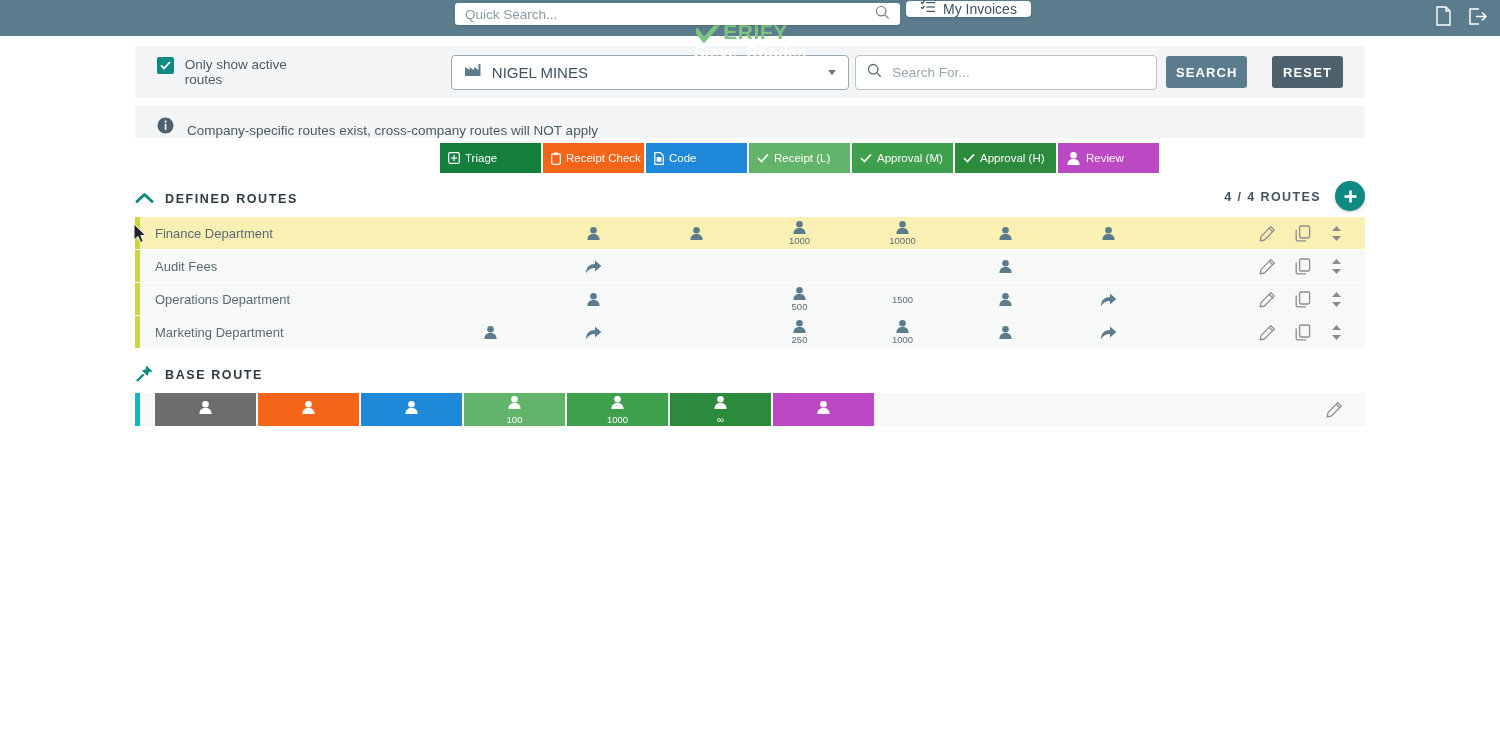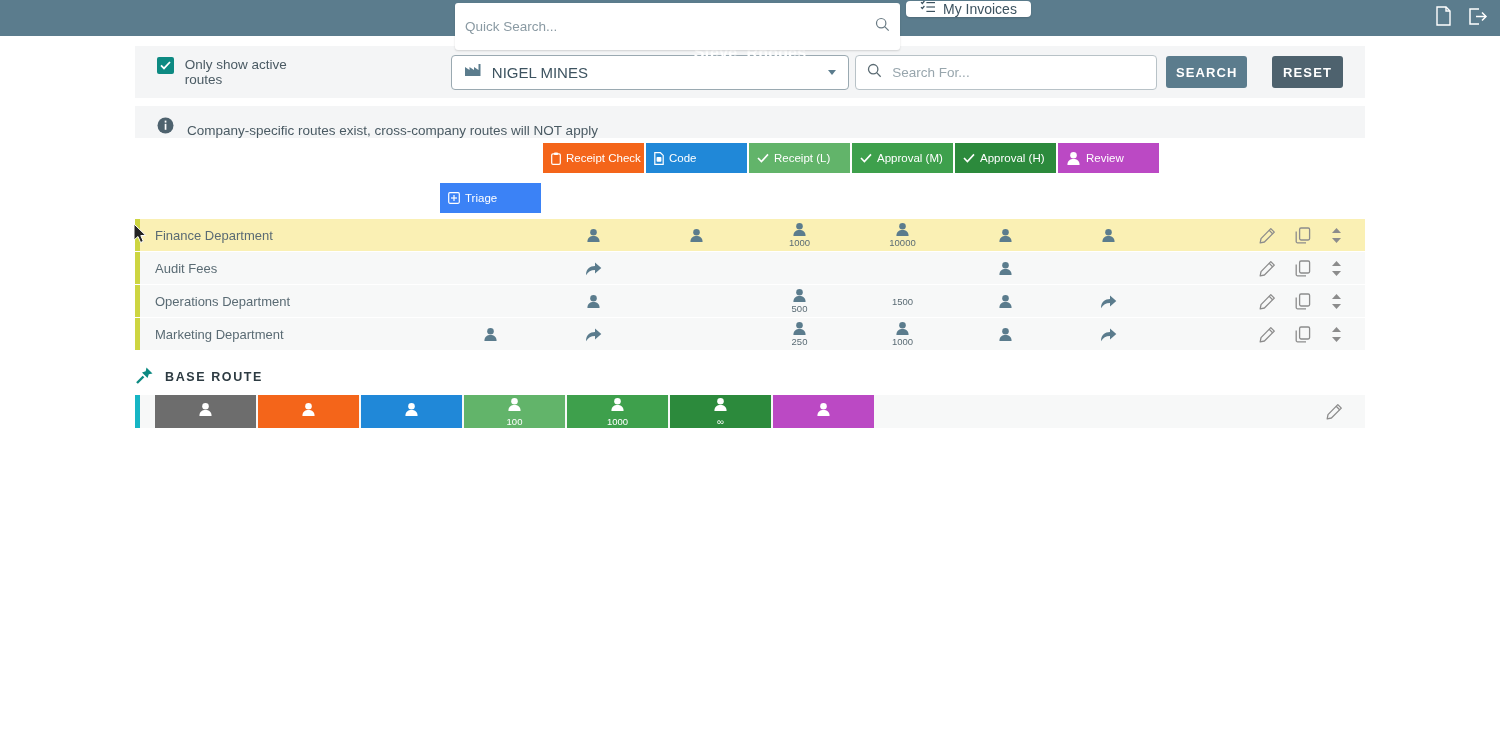--- a/index.html
+++ b/index.html
@@ -24,21 +24,21 @@
     justify-content: space-between; cursor: pointer; margin-right: 10px; }
   .hamburger span { display: block; height: 2.5px; background: #ffffff; border-radius: 1px; }
   .logo { display: flex; align-items: center; margin-right: 16px; }
   .logo-check { width: 26px; height: 22px; position: relative; margin-right: 1px; }
   .logo-text { font-size: 21px; font-weight: bold; letter-spacing: 0.5px;
     color: #7cc47f; font-family: "Liberation Sans", sans-serif; }
   .username { color: #ffffff; font-size: 16px; font-weight: bold; letter-spacing: 0.2px; }
 
   .search-wrap {
     position: absolute; left: 455px; top: 3px;
-    width: 445px; height: 47px;
+    width: 445px; height: 22px;
     background: #ffffff; border-radius: 3px;
     display: flex; align-items: center; padding: 0 10px;
     box-shadow: 0 1px 2px rgba(0,0,0,0.15);
   }
   .search-wrap input {
     flex: 1; border: none; outline: none; font-size: 13.5px;
     color: #5b6b73; font-family: "Liberation Sans", sans-serif;
     background: transparent;
   }
   .search-wrap input::placeholder { color: #8a9aa3; }
@@ -283,21 +283,21 @@
       <rect x="7.7" y="6.8" width="1.7" height="6" fill="#ffffff"></rect>
       <rect x="7.7" y="3.6" width="1.7" height="2" fill="#ffffff"></rect>
     </svg>
   </span>
   <span class="infotext">Company-specific routes exist, cross-company routes will NOT apply</span>
 </div>
 
 <div class="grid-area">
 
   <div class="stage-head-row" id="stage-heads">
-      <div class="stage-head" style="background: #3b82f6; margin-top: 40px;">
+      <div class="stage-head" style="background: #15803d;">
         <span style="line-height: 0;"><svg xmlns="http://www.w3.org/2000/svg" viewBox="0 0 12 12" width="12" height="12">
             <rect x="0.7" y="0.7" width="10.6" height="10.6" rx="1.2" stroke="#fff" stroke-width="1.2" fill="none"></rect>
             <line x1="6" y1="3" x2="6" y2="9" stroke="#fff" stroke-width="1.2"></line>
             <line x1="3" y1="6" x2="9" y2="6" stroke="#fff" stroke-width="1.2"></line>
           </svg></span>
         <span class="lbl">Triage</span>
       </div>
       <div class="stage-head" style="background: rgb(244, 101, 26);">
         <span style="line-height: 0;"><svg xmlns="http://www.w3.org/2000/svg" viewBox="0 0 10 13" width="10" height="13">
             <rect x="0.7" y="1.8" width="8.6" height="10.5" rx="1.3" stroke="#fff" stroke-width="1.2" fill="none"></rect>
@@ -332,20 +332,37 @@
       </div>
       <div class="stage-head" style="background: rgb(187, 73, 196);">
         <span style="line-height: 0;"><svg xmlns="http://www.w3.org/2000/svg" viewBox="0 0 15 15" width="15" height="15">
             <circle cx="7.5" cy="4.2" r="3.3" fill="#ffffff"></circle>
             <path d="M1.4 14 C1.4 9.8 4 8 7.5 8 C11 8 13.6 9.8 13.6 14 Z" fill="#ffffff"></path>
           </svg></span>
         <span class="lbl">Review</span>
       </div>
     </div>
 
+  <div class="sec-wrap">
+    <div class="section-title">
+      <span>
+        <svg width="19" height="12" viewBox="0 0 19 12">
+          <path d="M2 9.5 L9.5 2.5 L17 9.5" stroke="#0d8a82" stroke-width="3" fill="none" stroke-linecap="round" stroke-linejoin="round"></path>
+        </svg>
+      </span>
+      <span class="txt">DEFINED ROUTES</span>
+    </div>
+    <div class="routecount" style="top:3px;">4 / 4 ROUTES</div>
+    <div class="addbtn">
+      <svg width="17" height="17" viewBox="0 0 17 17">
+        <line x1="8.5" y1="2.5" x2="8.5" y2="14.5" stroke="#ffffff" stroke-width="2.6"></line>
+        <line x1="2.5" y1="8.5" x2="14.5" y2="8.5" stroke="#ffffff" stroke-width="2.6"></line>
+      </svg>
+    </div>
+  </div>
 
   <div class="rows" id="defined-rows">
       <div class="route-row highlight">
         <div class="accent" style="background: rgb(205, 213, 65);"></div>
         <div class="route-name">Finance Department</div>
         <div class="gap-cell"></div>
         <div class="cells">
           <div class="cell"></div>
           <div class="cell">
             <span class="ic"><svg xmlns="http://www.w3.org/2000/svg" viewBox="0 0 15 15" width="15" height="15">

